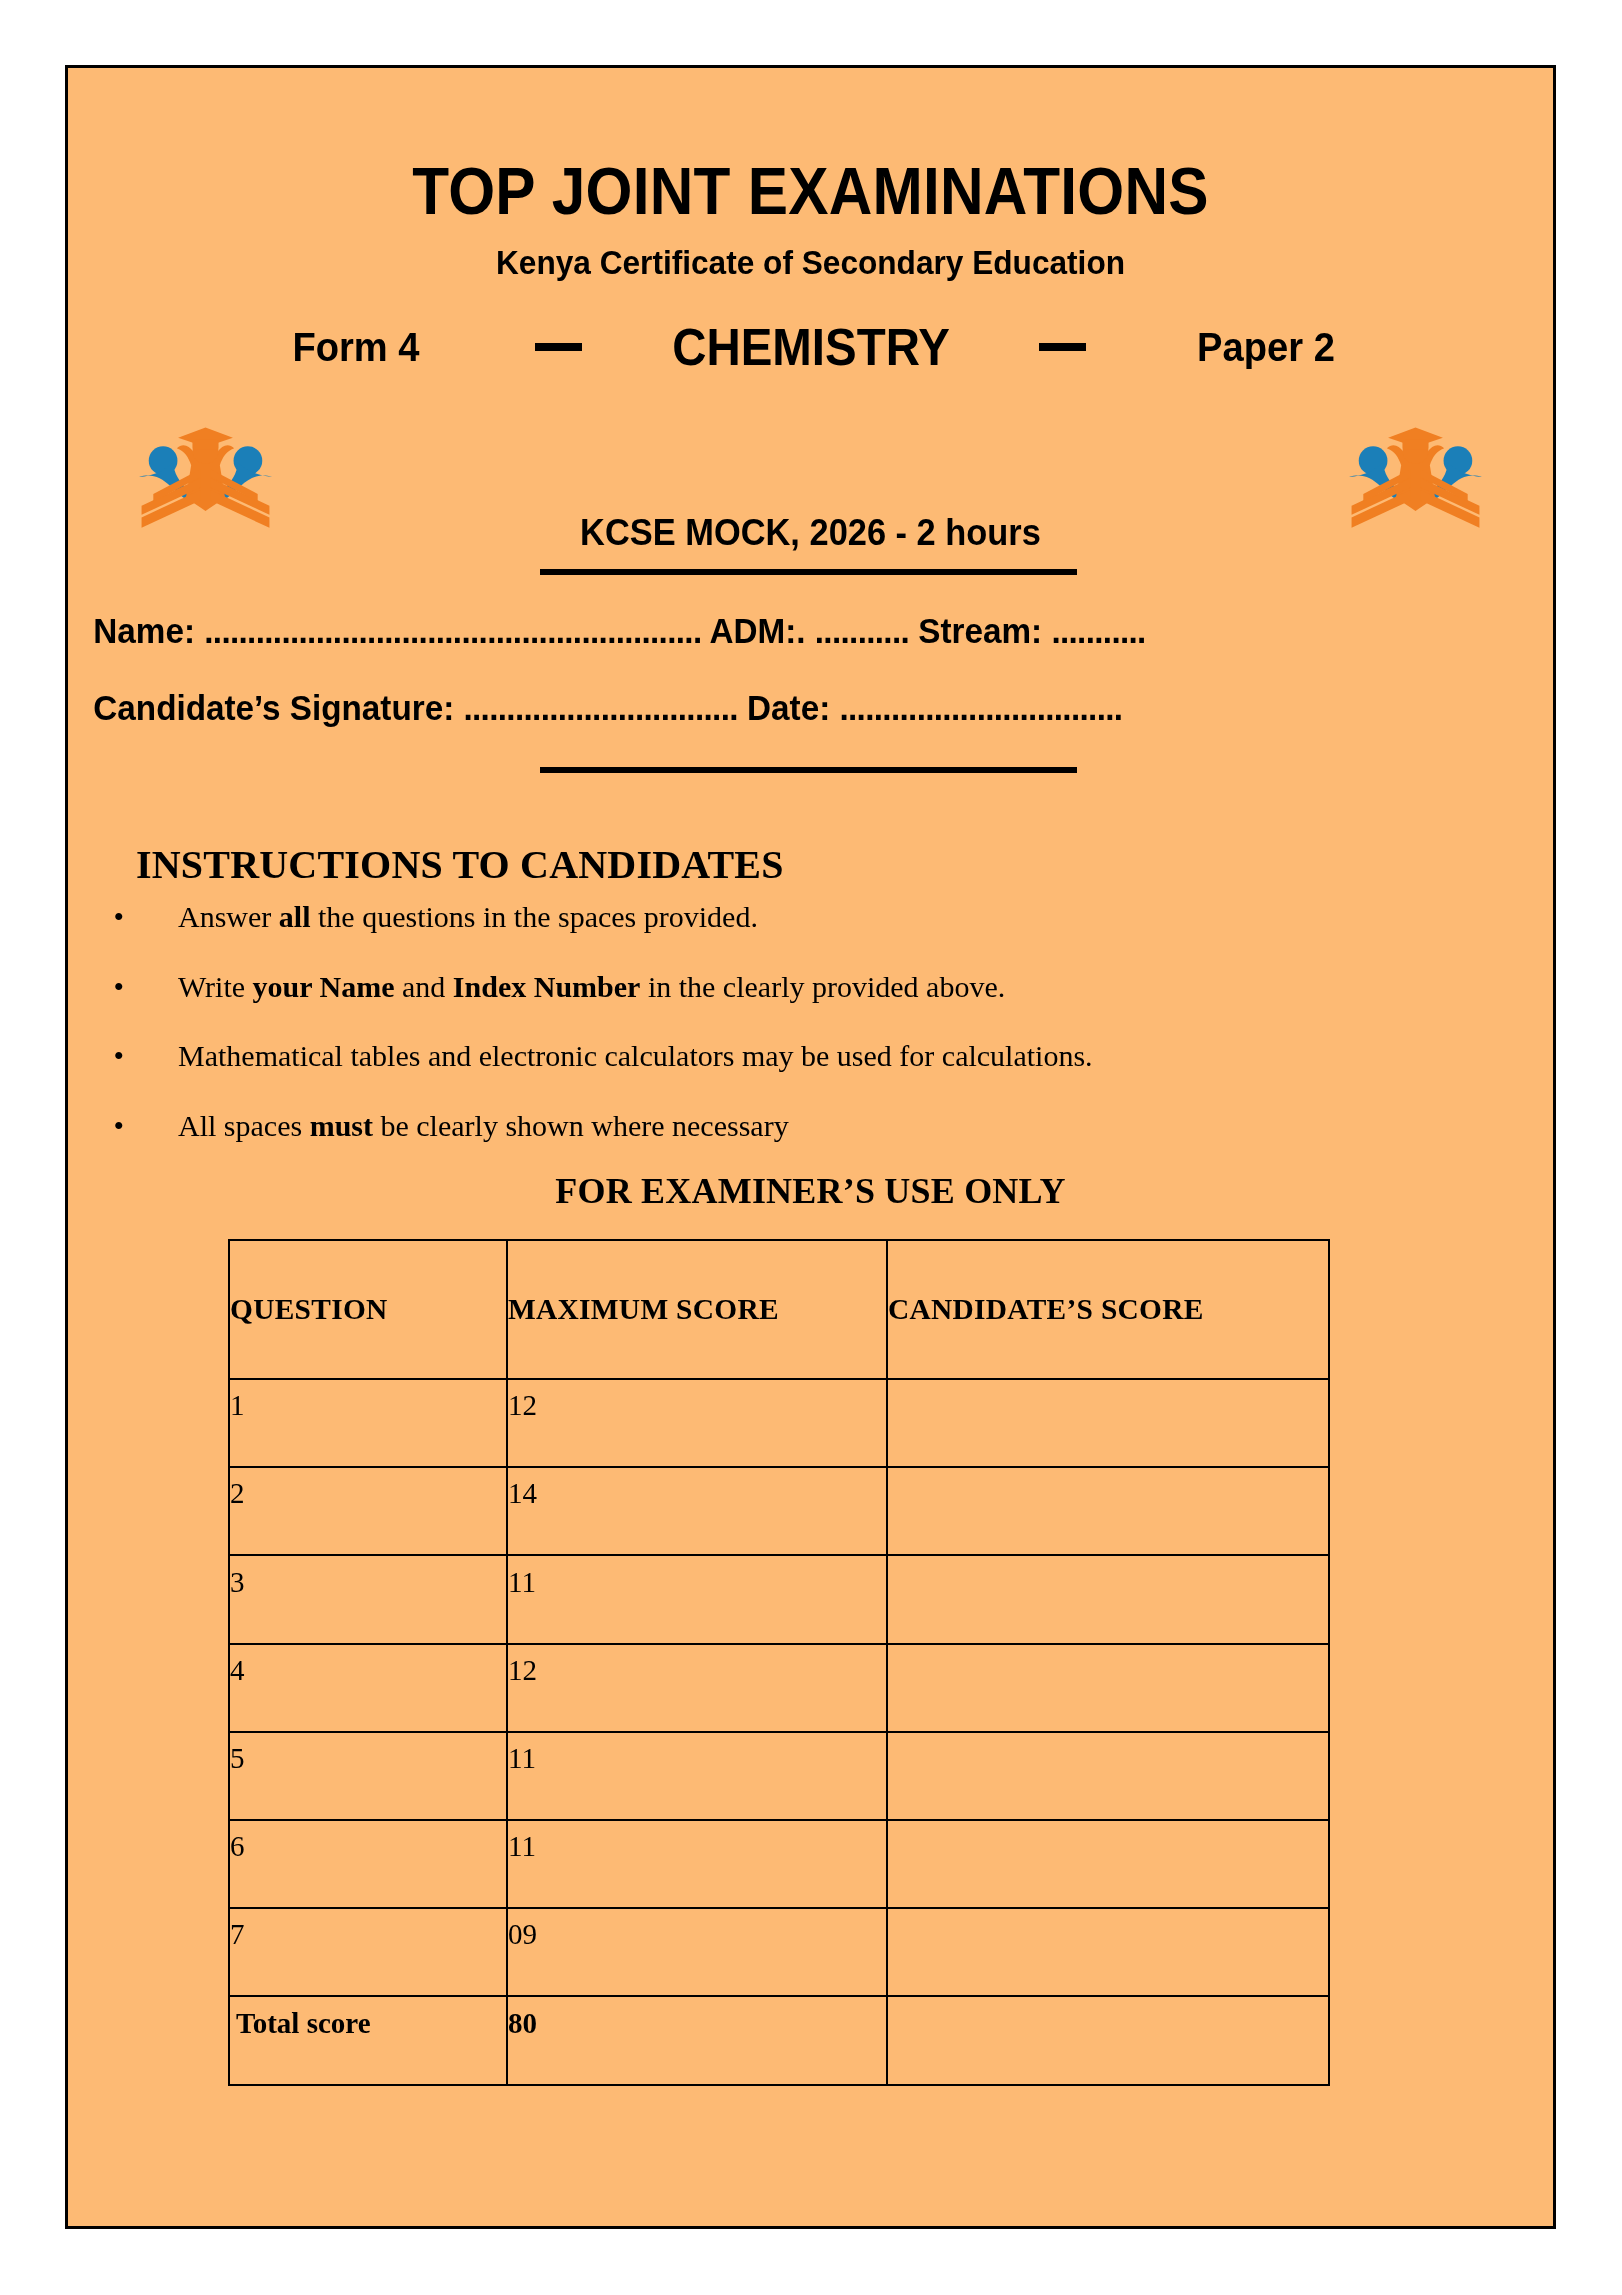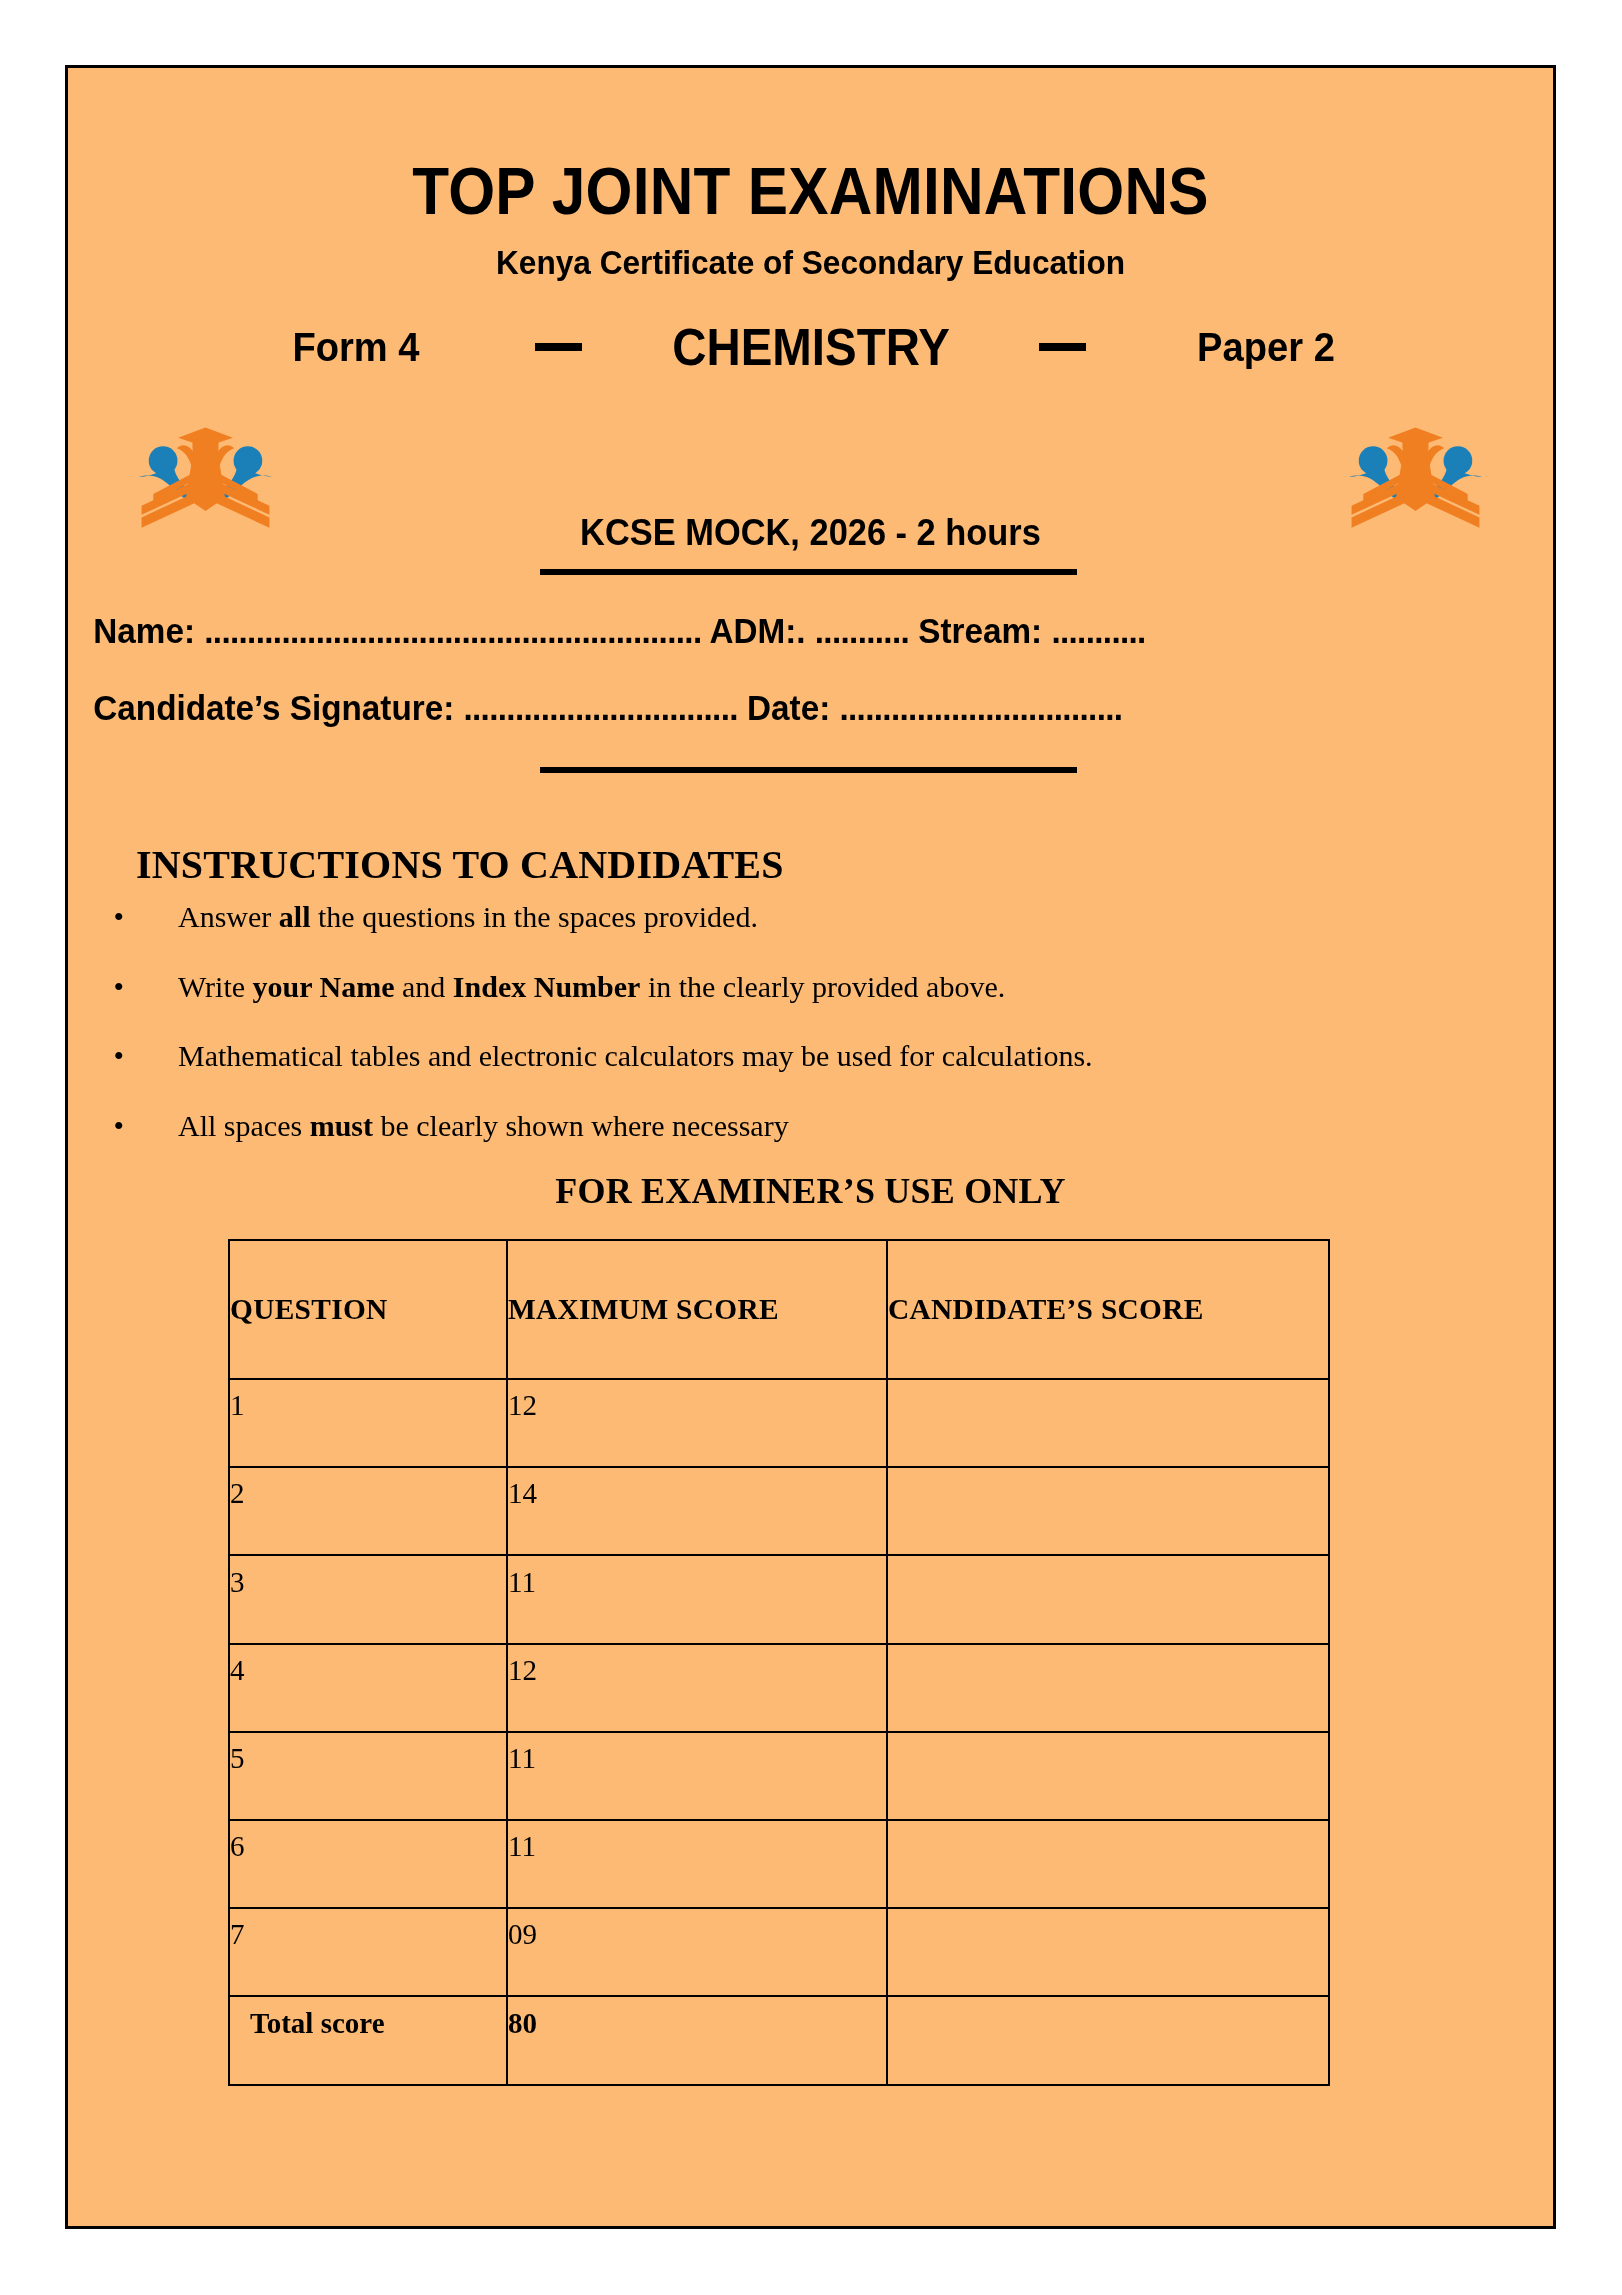--- a/index.html
+++ b/index.html
@@ -231,21 +231,21 @@
   }
   .score-table tbody td {
     height: 77px;
     padding-top: 9.2px;
   }
   .score-table tbody tr.total td {
     font-weight: bold;
   }
   .score-table tbody tr.total td.q {
     text-align: left;
-    padding-left: 20px;
+    padding-left: 6px;
   }
 </style>
 </head>
 <body>
 
 <div id="page-frame">
   <div class="inner">
 
     <div class="hdr-title">TOP JOINT EXAMINATIONS</div>
     <div class="hdr-sub">Kenya Certificate of Secondary Education</div>

